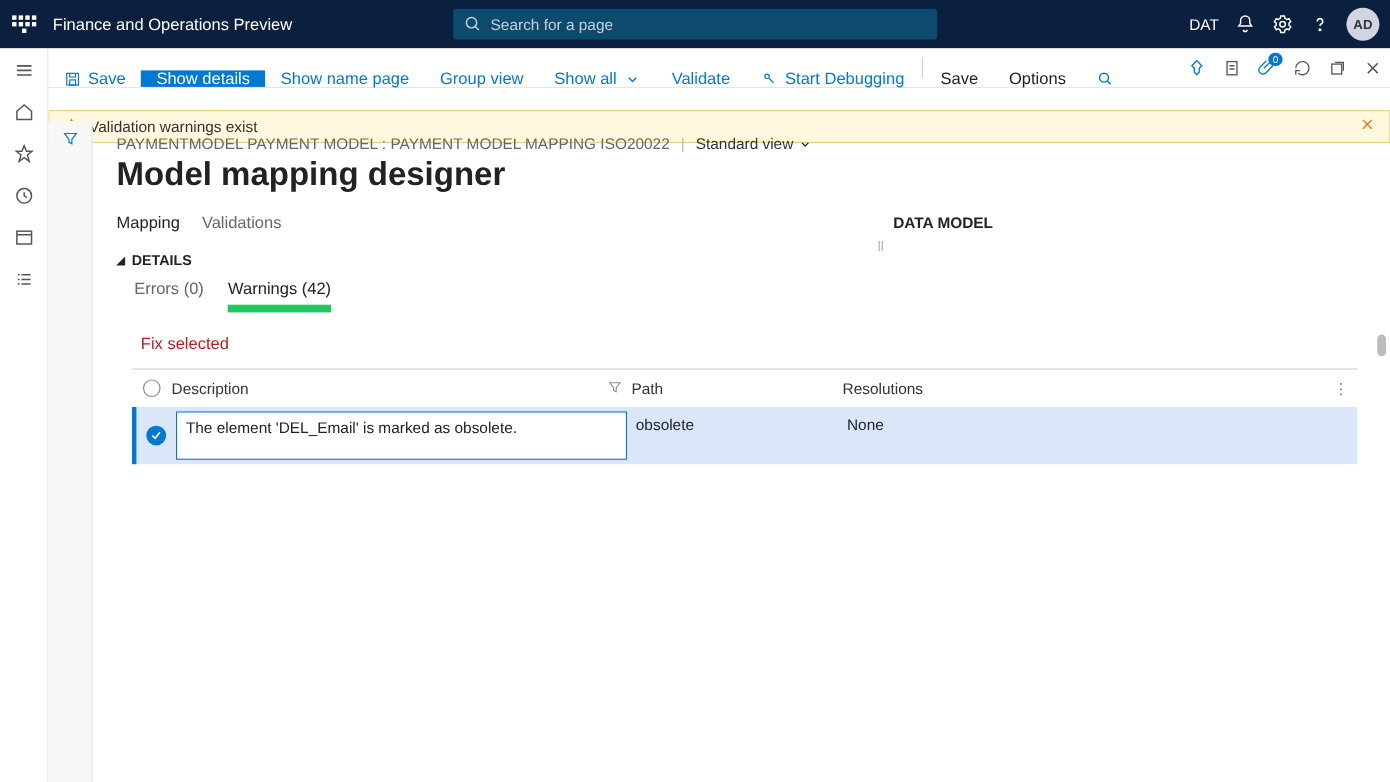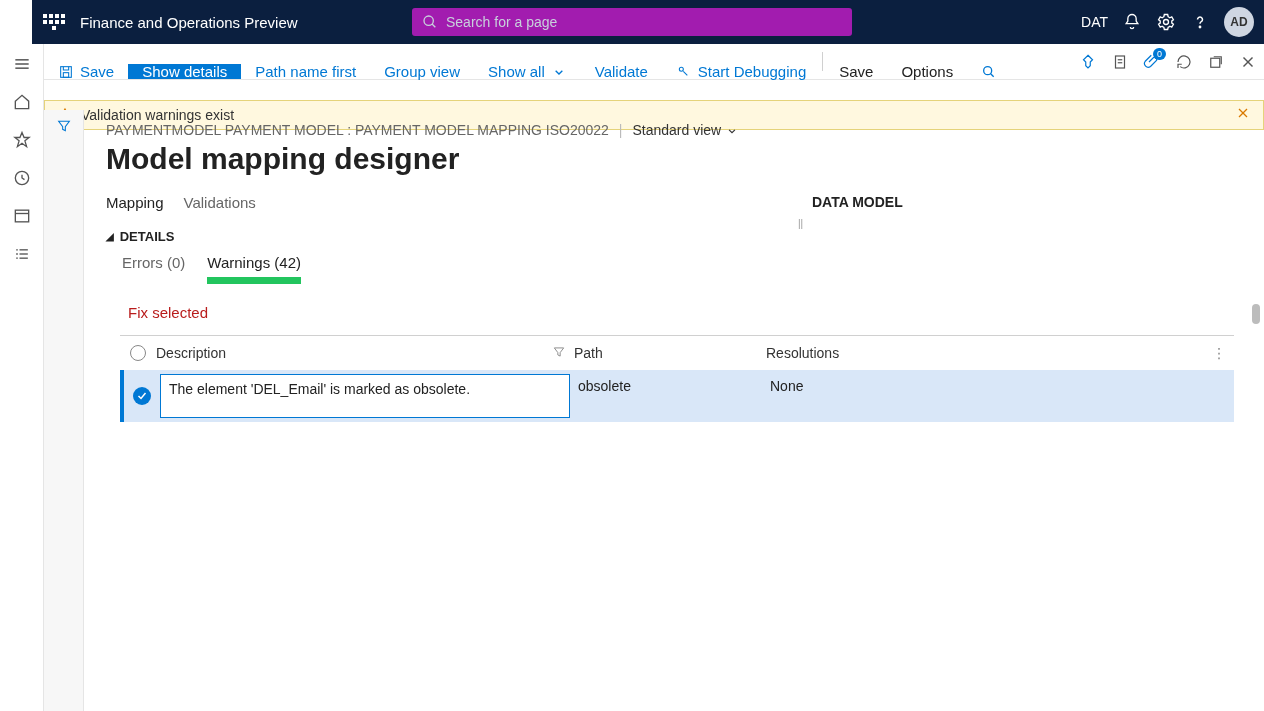--- a/index.html
+++ b/index.html
@@ -1,24 +1,24 @@
 <!DOCTYPE html>
 <html><head>
 <meta charset="utf-8">
 <style>
 * { margin: 0; padding: 0; box-sizing: border-box; font-family: "Segoe UI", Arial, sans-serif; }
 body { width: 1264px; height: 711px; overflow: hidden; background: #fff; }
 
 
-.topbar { height: 44px; background: #0b1f3f; display: flex; align-items: center; color: #fff; padding: 0 10px; margin-left: 32px; }
+.topbar { height: 44px; background: #0b1f3f; display: flex; align-items: center; color: #fff; padding: 0 10px; }
 .waffle { width: 24px; height: 24px; display: flex; flex-wrap: wrap; gap: 2px; align-content: center; justify-content: center; cursor: pointer; margin-right: 14px; }
 .waffle span { width: 4px; height: 4px; background: #fff; }
 .app-title { font-size: 15px; font-weight: 400; }
 .search-wrap { margin-left: auto; margin-right: auto; position: absolute; left: 50%; transform: translateX(-50%); }
-.search-box { width: 440px; height: 28px; background: #a21caf; border: none; border-radius: 3px; display: flex; align-items: center; padding: 0 10px; color: #c8d0dc; }
+.search-box { width: 440px; height: 28px; background: #0c4a6e; border: none; border-radius: 3px; display: flex; align-items: center; padding: 0 10px; color: #c8d0dc; }
 .search-box svg { width: 16px; height: 16px; margin-right: 8px; flex-shrink: 0; }
 .search-box input { background: transparent; border: none; color: #c8d0dc; font-size: 14px; outline: none; width: 100%; }
 .search-box input::placeholder { color: #c8d0dc; }
 .top-right { margin-left: auto; display: flex; align-items: center; gap: 14px; }
 .top-right .lbl { font-size: 14px; }
 .top-right .ico { width: 20px; height: 20px; color: #fff; cursor: pointer; display: flex; align-items: center; justify-content: center; }
 .avatar { width: 30px; height: 30px; border-radius: 50%; background: #cfd6e2; color: #333; font-size: 12px; display: flex; align-items: center; justify-content: center; font-weight: 600; }
 
 
 .cmdbar { height: 36px; background: #fff; border-bottom: 1px solid #e5e5e5; display: flex; align-items: stretch; margin-left: 44px; }
@@ -184,21 +184,21 @@
         <rect x="4" y="4" width="16" height="16"></rect>
         <path d="M8 4v5h8V4"></path>
         <rect x="8" y="13" width="8" height="7"></rect>
       </svg>
     <span>Save</span>
   </div>
   <div class="cmd active">
       <span>Show details</span>
     </div>
   <div class="cmd">
-      <span>Path name first</span>
+      <span>Show name page</span>
     </div>
   <div class="cmd">
       <span>Group view</span>
     </div>
   <div class="cmd">
     <span>Show all</span>
     <svg viewBox="0 0 24 24" stroke="currentColor" fill="none" stroke-width="2">
         <path d="M7 10l5 5 5-5"></path>
       </svg>
   </div>

